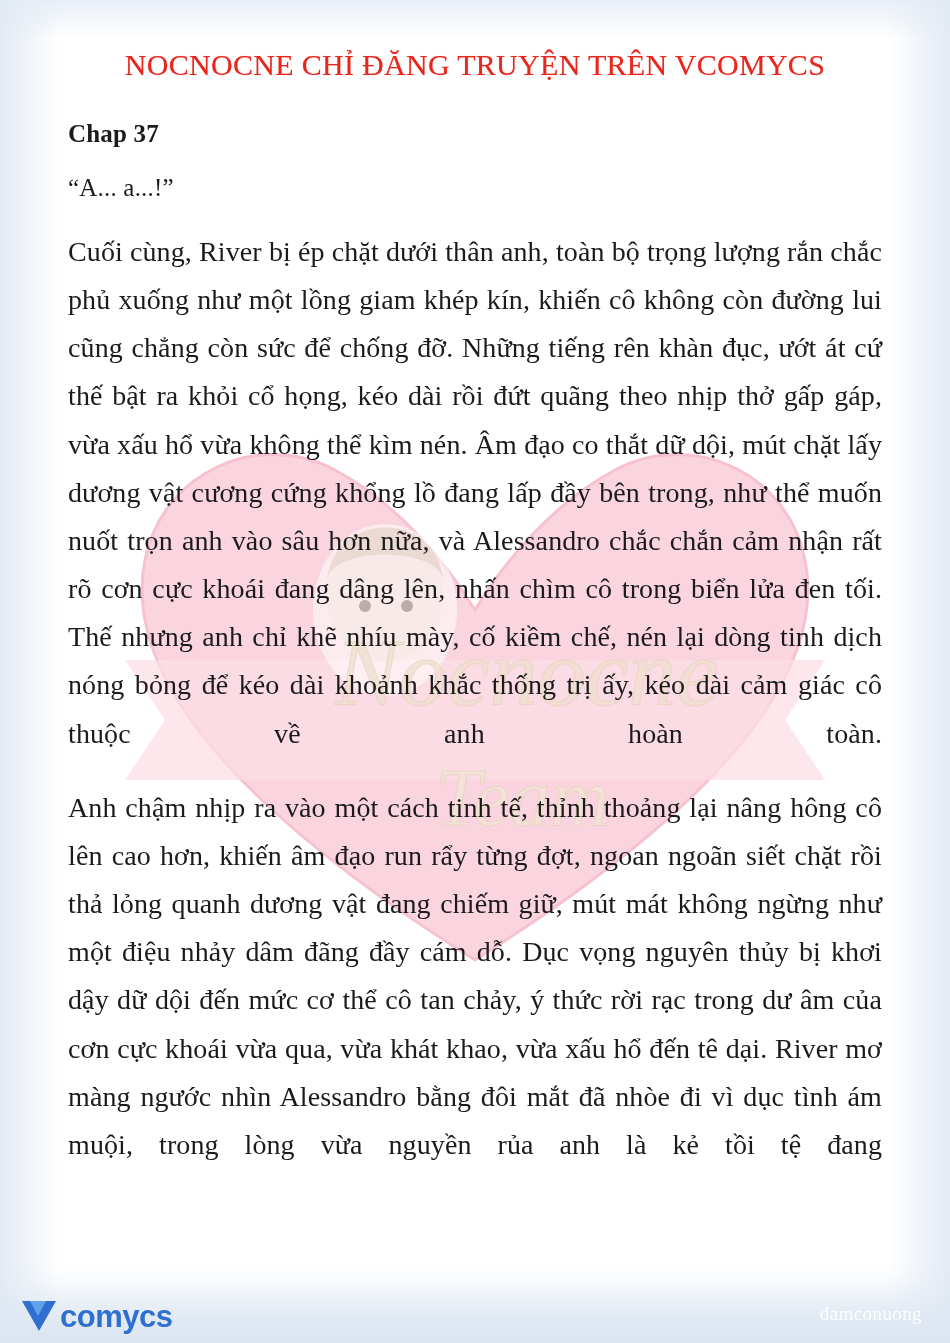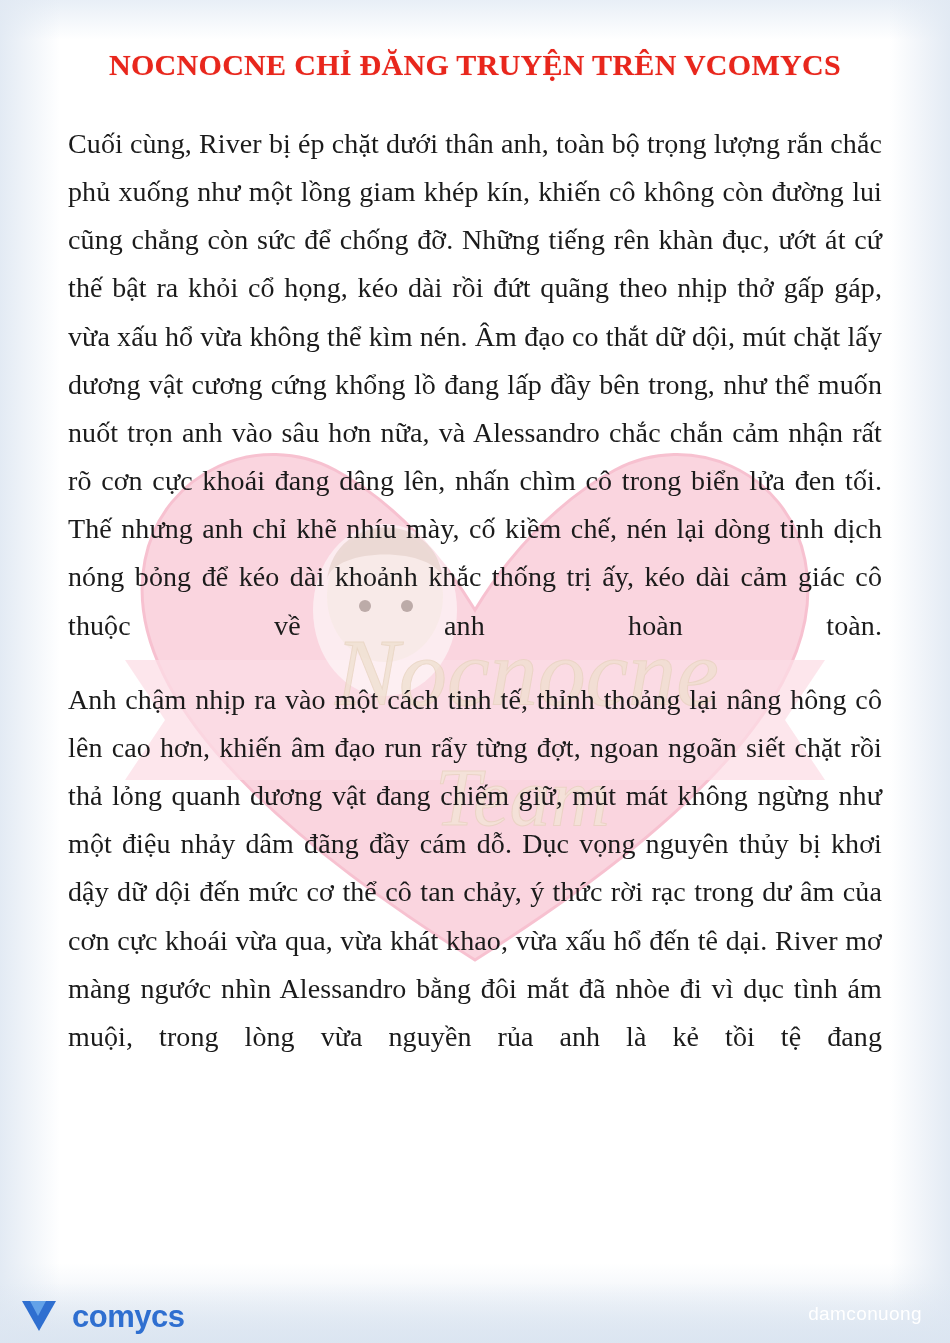--- a/index.html
+++ b/index.html
@@ -49,21 +49,21 @@
   }
   .watermark svg { display: block; width: 100%; height: 100%; }
 
   
   .banner {
     position: relative;
     z-index: 2;
     text-align: center;
     padding-top: 48px;
     font-family: "Liberation Serif", serif;
-    font-weight: bold;
+    font-weight: normal;
     font-size: 30px;
     letter-spacing: 0.3px;
     color: #e8261c;
     text-shadow: 0 0 1px rgba(232,38,28,0.4);
   }
 
   
   .content {
     position: relative;
     z-index: 2;
@@ -103,21 +103,21 @@
     height: 60px;
     z-index: 3;
     background: linear-gradient(to bottom, rgba(236,241,248,0.0), rgba(219,229,241,0.9));
   }
   .brand {
     position: absolute;
     left: 22px;
     bottom: 12px;
     display: flex;
     align-items: flex-end;
-    gap: 14px;
+    gap: 2px;
   }
   .brand .v {
     display: inline-block;
     width: 0; height: 0;
     border-left: 17px solid transparent;
     border-right: 17px solid transparent;
     border-top: 30px solid #2f6fd0;
     margin-right: 2px;
     position: relative;
   }
@@ -136,21 +136,21 @@
     font-weight: bold;
     font-size: 31px;
     color: #2f6fd0;
     line-height: 0.95;
     letter-spacing: -0.5px;
   }
   .site-tag {
     position: absolute;
     right: 28px;
     bottom: 18px;
-    font-family: Liberation Sans, sans-serif;
+    font-family: Liberation Serif, serif;
     font-size: 19px;
     color: #ffffff;
     letter-spacing: 0.4px;
   }
 </style>
 </head>
 <body>
 
 <div class="page">
 
@@ -171,20 +171,22 @@
       <g opacity="0.75">
         <text x="250" y="345" font-family="Liberation Serif, serif" font-style="italic" font-size="96" fill="#efe0cf" stroke="#e6d2bd" stroke-width="1">Nocnocne</text>
         <text x="350" y="465" font-family="Liberation Serif, serif" font-style="italic" font-size="82" fill="#f2e5d6" stroke="#e6d2bd" stroke-width="1">Team</text>
       </g>
     </svg>
   </div>
 
   <div class="banner">NOCNOCNE CHỈ ĐĂNG TRUYỆN TRÊN VCOMYCS</div>
 
   <div class="content">
+    <div class="chapter">Chap 37</div>
+    <div class="quote">“A... a...!”</div>
     <p class="para">Cuối cùng, River bị ép chặt dưới thân anh, toàn bộ trọng lượng rắn chắc phủ xuống như một lồng giam khép kín, khiến cô không còn đường lui cũng chẳng còn sức để chống đỡ. Những tiếng rên khàn đục, ướt át cứ thế bật ra khỏi cổ họng, kéo dài rồi đứt quãng theo nhịp thở gấp gáp, vừa xấu hổ vừa không thể kìm nén. Âm đạo co thắt dữ dội, mút chặt lấy dương vật cương cứng khổng lồ đang lấp đầy bên trong, như thể muốn nuốt trọn anh vào sâu hơn nữa, và Alessandro chắc chắn cảm nhận rất rõ cơn cực khoái đang dâng lên, nhấn chìm cô trong biển lửa đen tối. Thế nhưng anh chỉ khẽ nhíu mày, cố kiềm chế, nén lại dòng tinh dịch nóng bỏng để kéo dài khoảnh khắc thống trị ấy, kéo dài cảm giác cô thuộc về anh hoàn toàn.</p>
     <p class="para last">Anh chậm nhịp ra vào một cách tinh tế, thỉnh thoảng lại nâng hông cô lên cao hơn, khiến âm đạo run rẩy từng đợt, ngoan ngoãn siết chặt rồi thả lỏng quanh dương vật đang chiếm giữ, mút mát không ngừng như một điệu nhảy dâm đãng đầy cám dỗ. Dục vọng nguyên thủy bị khơi dậy dữ dội đến mức cơ thể cô tan chảy, ý thức rời rạc trong dư âm của cơn cực khoái vừa qua, vừa khát khao, vừa xấu hổ đến tê dại. River mơ màng ngước nhìn Alessandro bằng đôi mắt đã nhòe đi vì dục tình ám muội, trong lòng vừa nguyền rủa anh là kẻ tồi tệ đang</p>
   </div>
 
   <div class="footer">
     <div class="brand">
       <span class="v"></span>
       <span class="word">comycs</span>
     </div>
     <div class="site-tag">damconuong</div>

